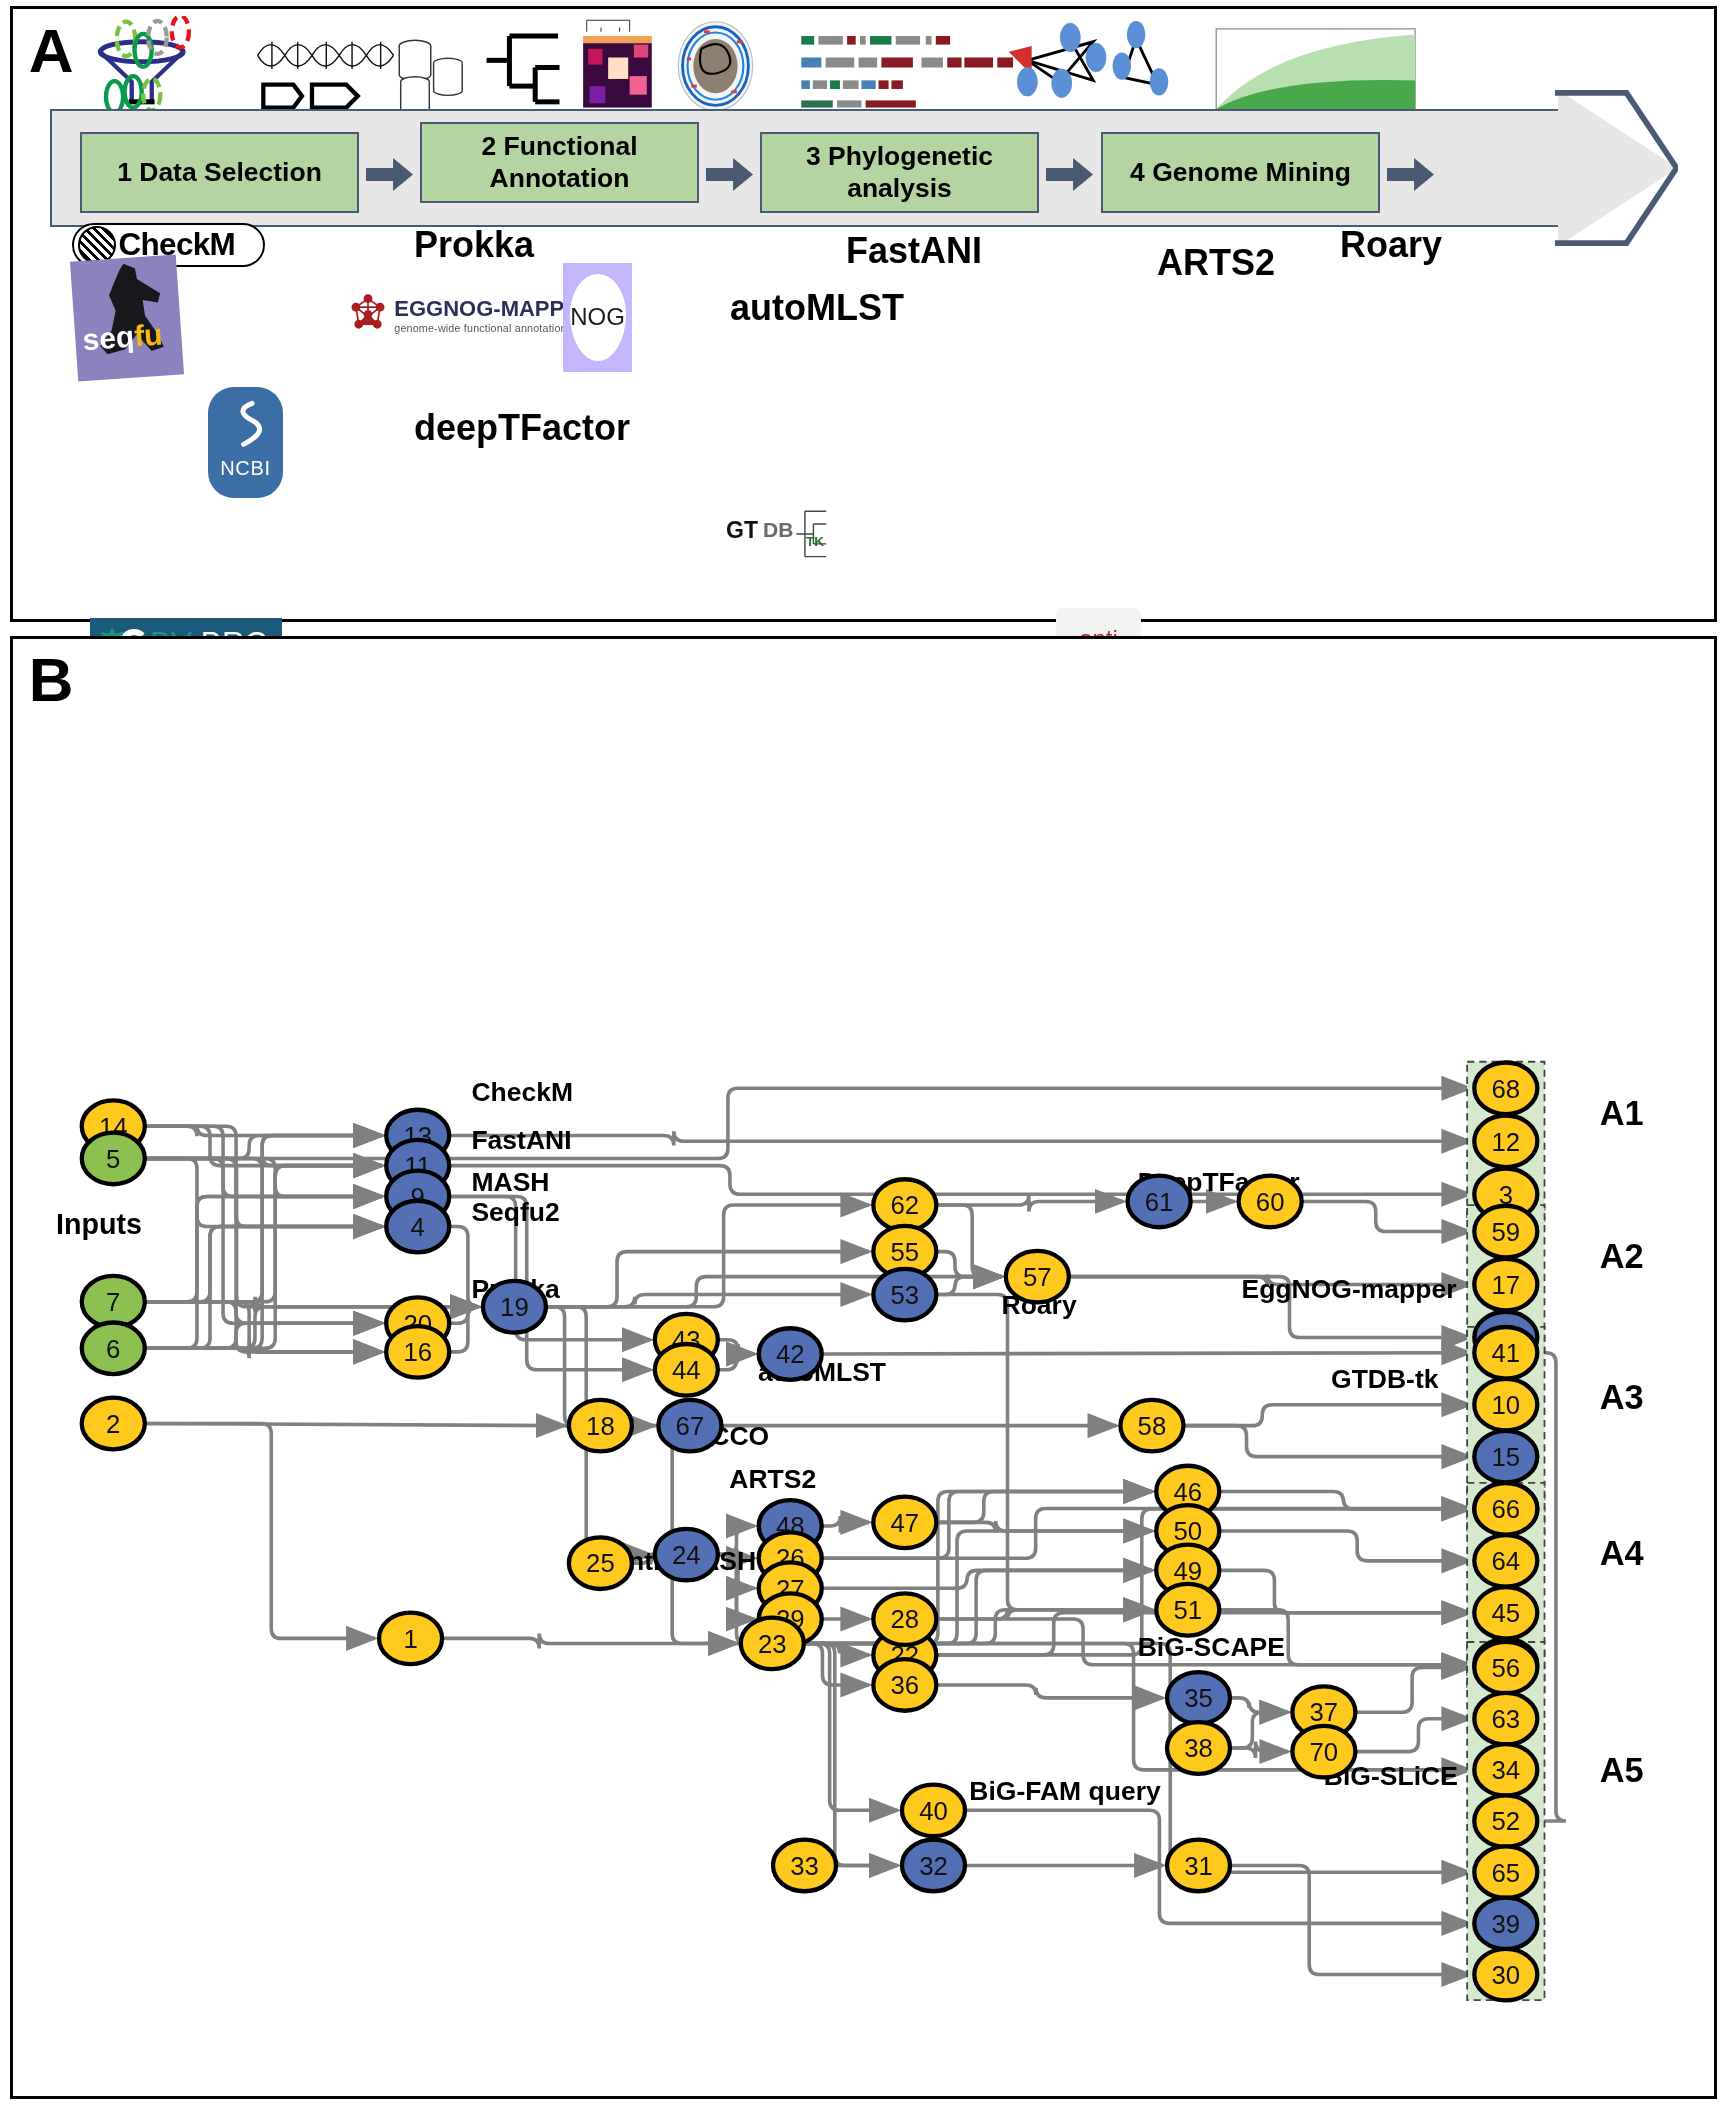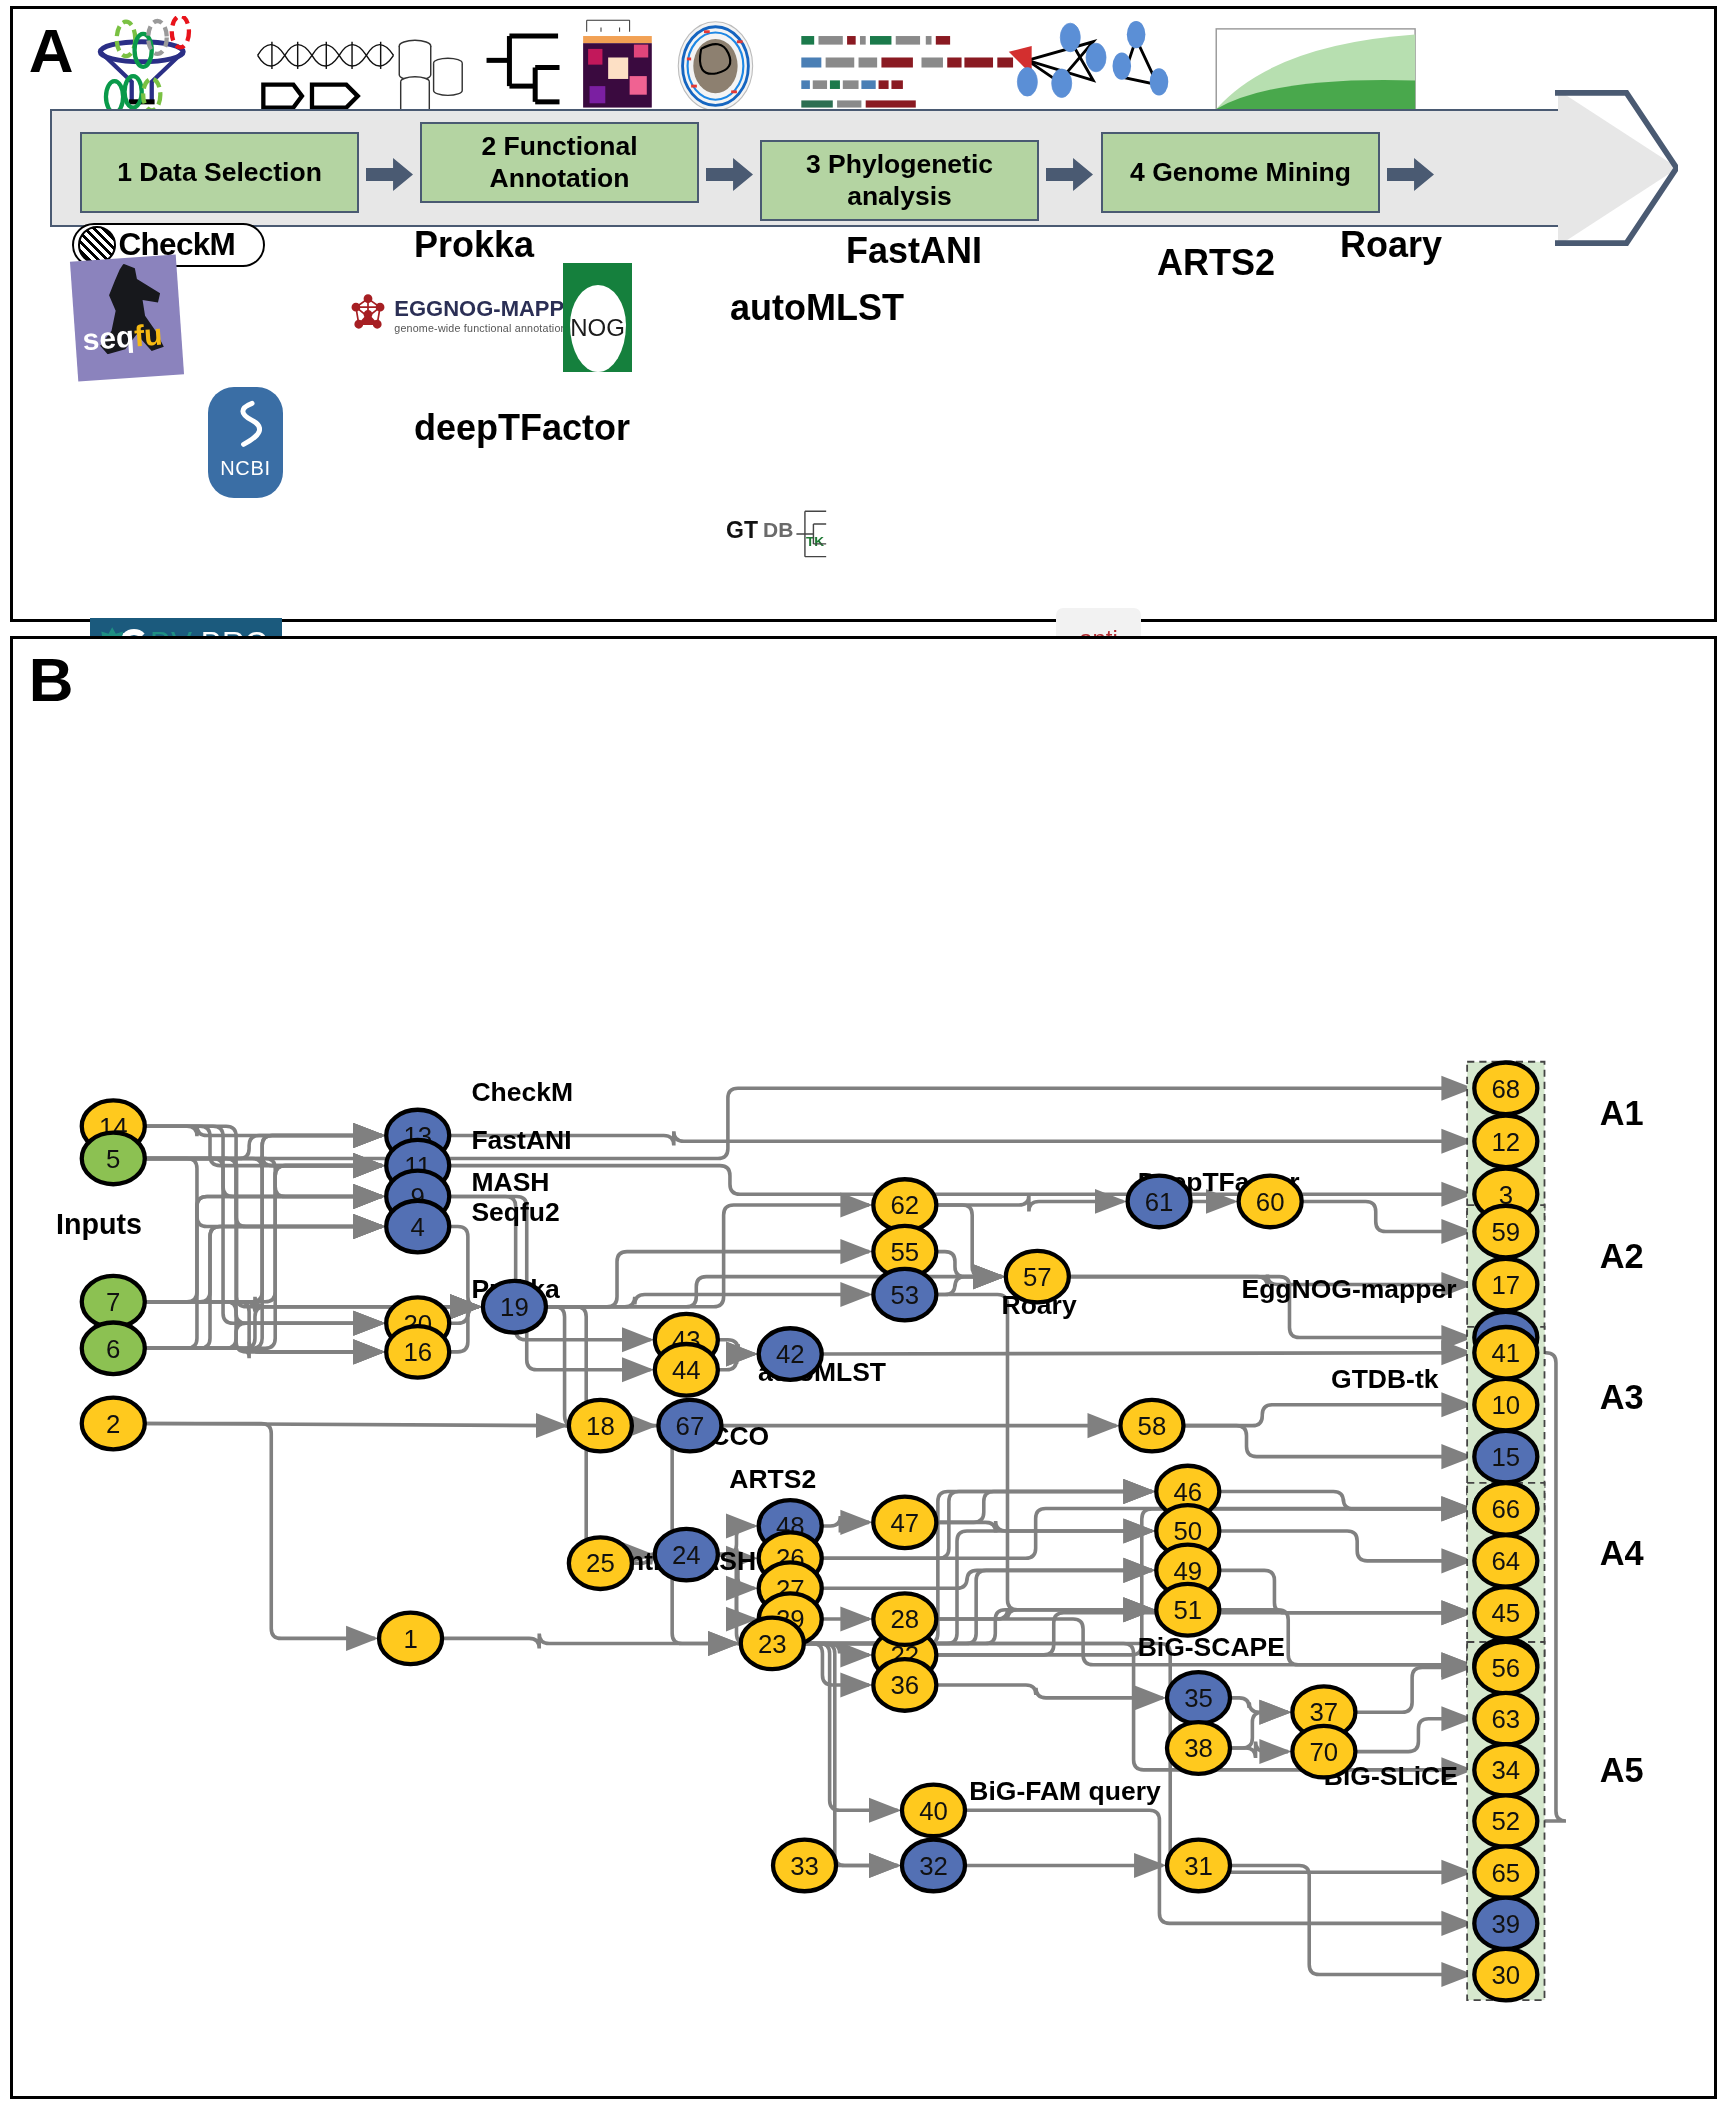--- a/index.html
+++ b/index.html
@@ -44,21 +44,21 @@
   .ncbi-word{position:absolute;width:100%;top:70px;text-align:center;color:#fff;font-size:20px;letter-spacing:0.7px;}
 
   .bvbrc-logo{width:192px;height:52px;background:#1b5a7d;position:relative;display:flex;align-items:center;}
   .bvbrc-star{width:33px;height:33px;margin-left:5.7px;background:#1f8f82;flex:none;
      clip-path:polygon(50% 0,61% 20%,83% 13%,79% 36%,100% 50%,79% 64%,83% 87%,61% 80%,50% 100%,39% 80%,17% 87%,21% 64%,0 50%,21% 36%,17% 13%,39% 20%);}
   .bvbrc-c{width:30px;height:30px;border:6.4px solid #fff;border-radius:50%;border-right-color:transparent;margin-left:-10px;box-sizing:border-box;flex:none;}
   .bvbrc-word{font-size:31.5px;font-weight:normal;margin-left:1.4px;}
   .bvbrc-bv{color:#1f8f82;}
   .bvbrc-brc{color:#fff;}
 
-  .nog-logo{width:69px;height:109px;background:#15803d;display:flex;align-items:flex-end;justify-content:center;}
+  .nog-logo{width:69px;height:109px;background:#c4b5fd;display:flex;align-items:center;justify-content:center;}
   .nog-egg{width:56px;height:87px;background:#fff;border-radius:50%/46% 46% 54% 54%;display:flex;align-items:center;justify-content:center;
      font-size:24px;color:#1b1b1b;font-family:"Liberation Sans",sans-serif;}
 
   .eggnog-logo{width:265px;height:50px;display:flex;align-items:center;}
   .eggnog-net{width:44px;height:44px;flex:none;}
   .eggnog-txt{margin-left:4.3px;}
   .eggnog-main{font-size:22px;font-weight:bold;color:#2b2f55;letter-spacing:0px;}
   .eggnog-sub{font-size:10.7px;color:#555;letter-spacing:0.2px;}
 
   .gtdbtk-logo{width:102px;height:57px;position:relative;}
@@ -260,21 +260,21 @@
     <div class="step-box" style="left:67px;top:123px;width:279px;height:81px;">1 Data Selection</div>
     <svg class="step-arrow" style="left:353px;top:149px;" viewBox="0 0 66 46">
       <path d="M0 14 H38 V0 L66 23 L38 46 V32 H0 Z" fill="#4a5a72"></path>
       </svg>
 
     <div class="step-box" style="left:407px;top:113px;width:279px;height:81px;">2 Functional Annotation</div>
     <svg class="step-arrow" style="left:693px;top:149px;" viewBox="0 0 66 46">
       <path d="M0 14 H38 V0 L66 23 L38 46 V32 H0 Z" fill="#4a5a72"></path>
       </svg>
 
-    <div class="step-box" style="left:747px;top:123px;width:279px;height:81px;margin-top:8px;">3 Phylogenetic analysis</div>
+    <div class="step-box" style="left:747px;top:123px;width:279px;height:81px;">3 Phylogenetic analysis</div>
     <svg class="step-arrow" style="left:1033px;top:149px;" viewBox="0 0 66 46">
       <path d="M0 14 H38 V0 L66 23 L38 46 V32 H0 Z" fill="#4a5a72"></path>
       </svg>
 
     <div class="step-box" style="left:1088px;top:123px;width:279px;height:81px;">4 Genome Mining</div>
     <svg class="step-arrow" style="left:1374px;top:149px;" viewBox="0 0 66 46">
       <path d="M0 14 H38 V0 L66 23 L38 46 V32 H0 Z" fill="#4a5a72"></path>
       </svg>
 
 

